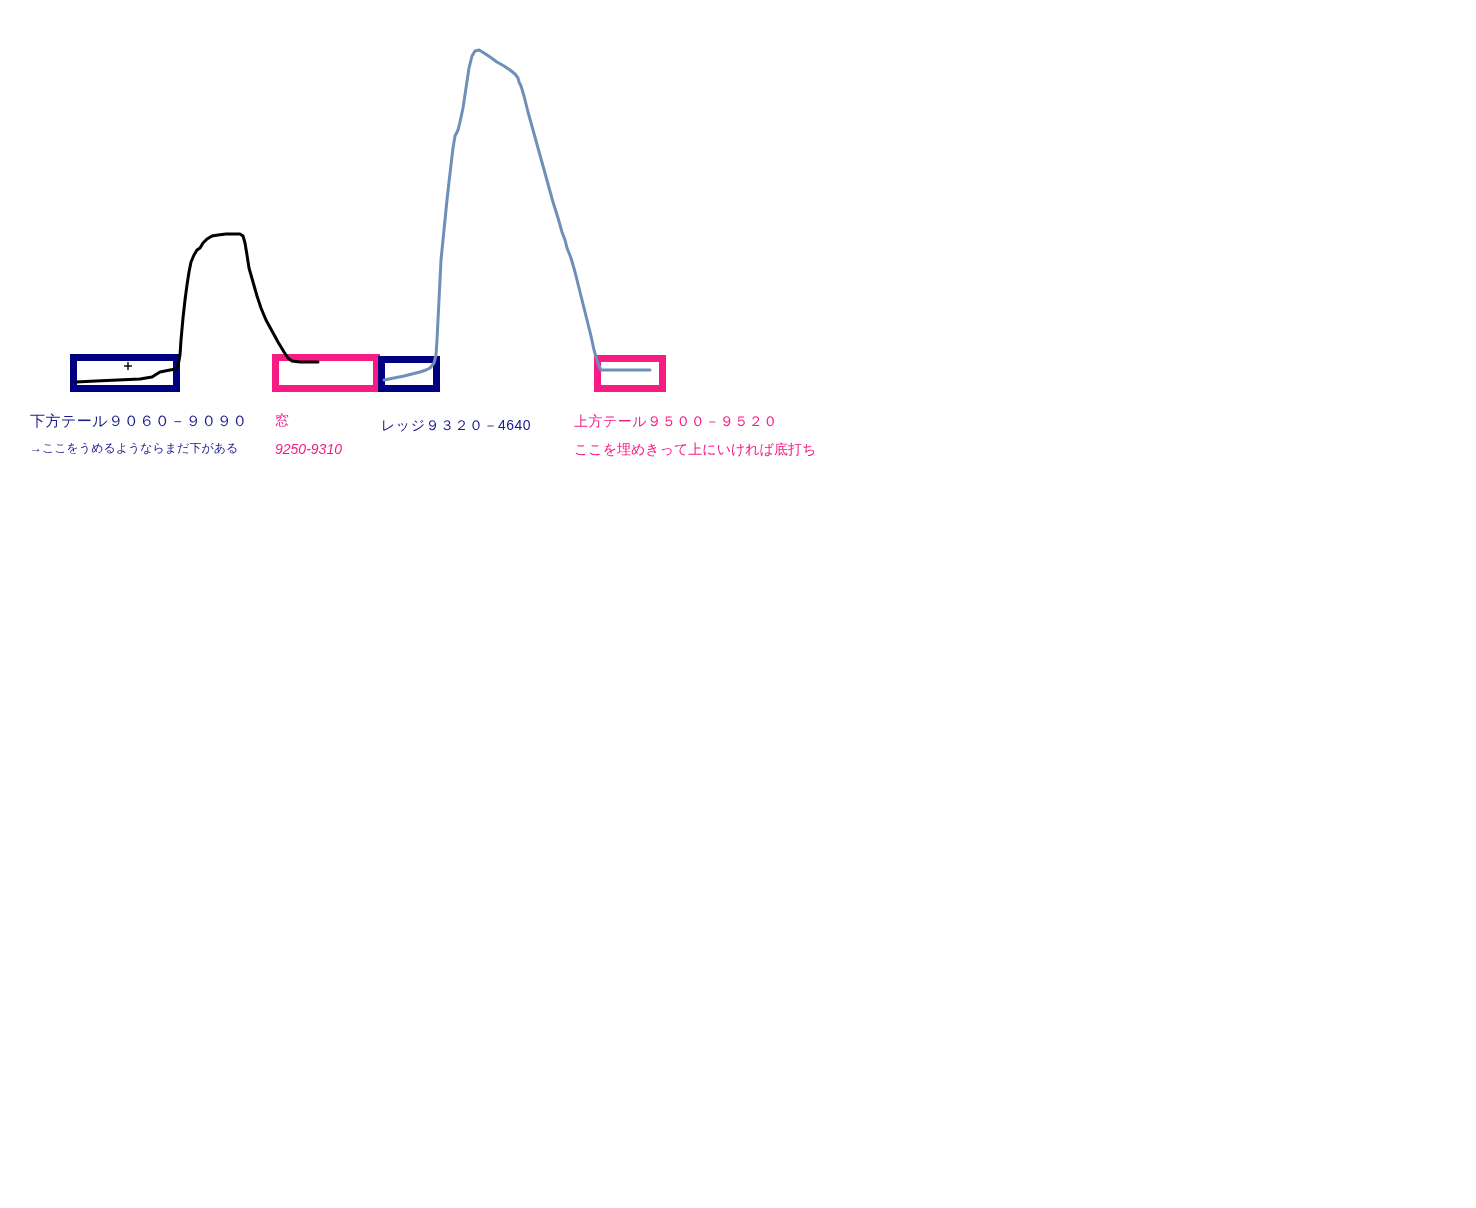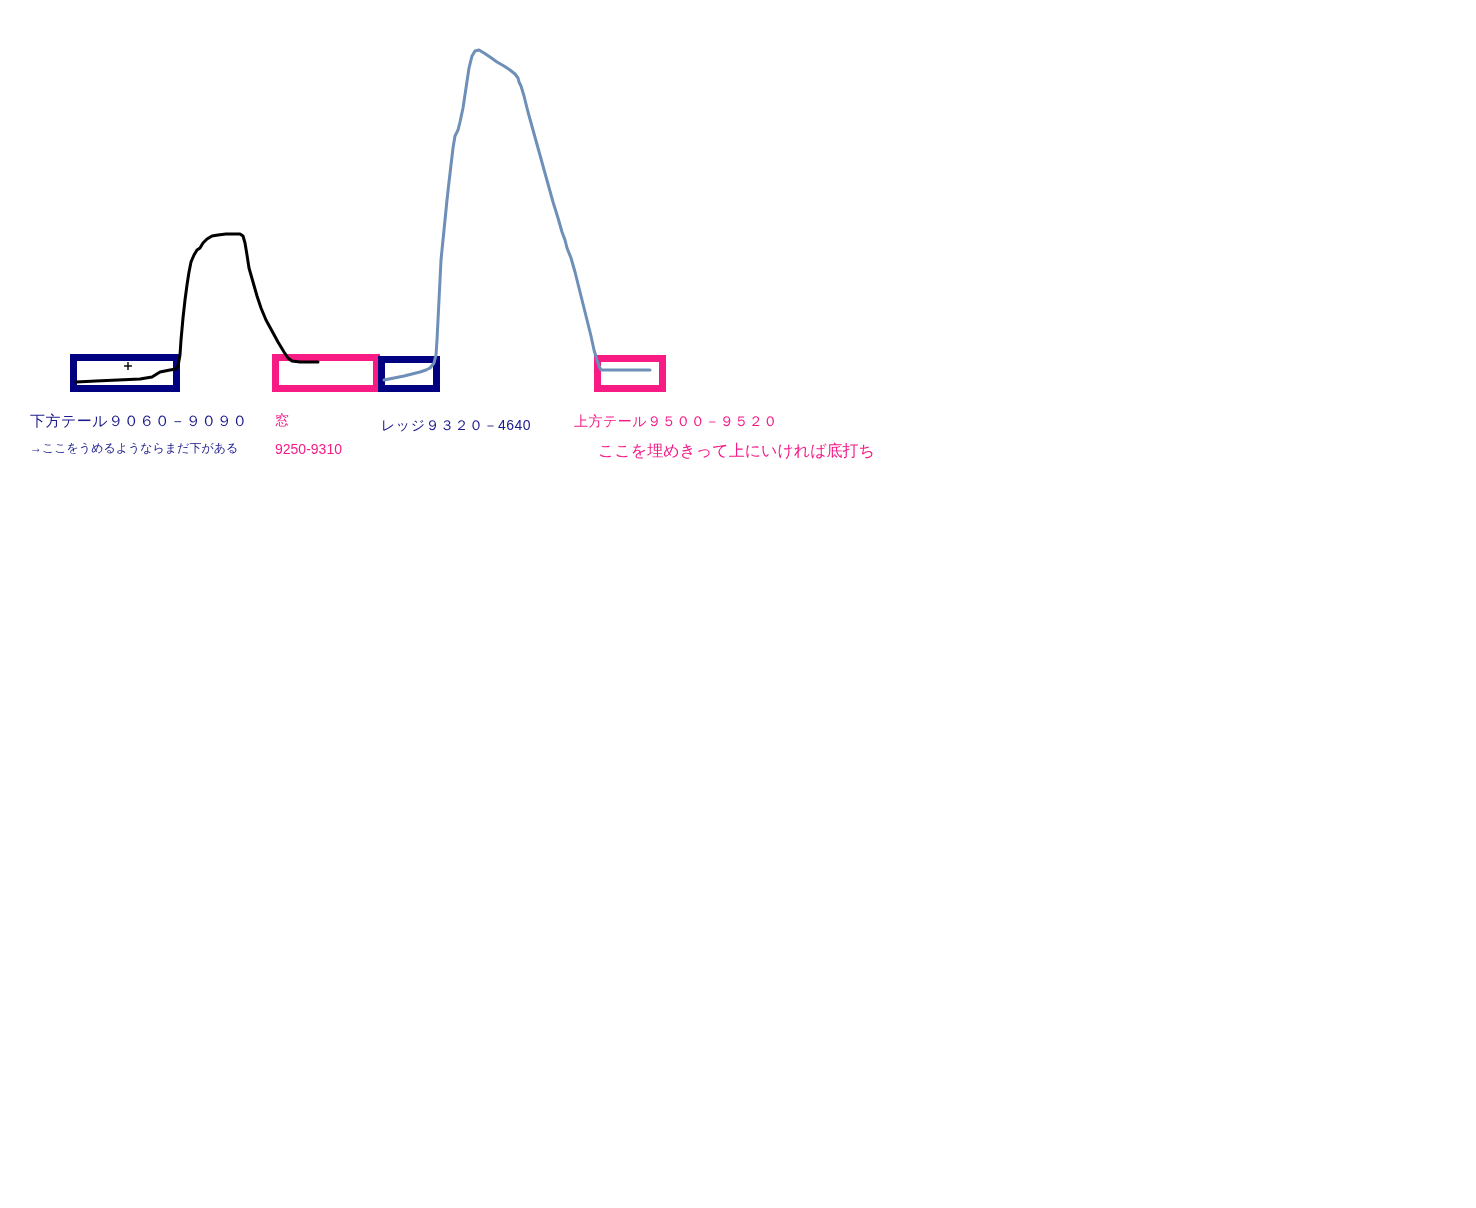--- a/index.html
+++ b/index.html
@@ -33,24 +33,24 @@
     position: absolute;
     white-space: nowrap;
     font-family: "Liberation Sans", "DejaVu Sans", sans-serif;
     line-height: 1.25;
   }
   .anno-navy { color: #1a1a8c; }
   .anno-pink { color: #f51b86; }
   .lbl-lower-tail-title { left: 30px;  top: 412px; font-size: 15px; letter-spacing: 0.5px; }
   .lbl-lower-tail-note  { left: 30px;  top: 441px; font-size: 12px; }
   .lbl-window-title     { left: 275px; top: 412px; font-size: 14px; }
-  .lbl-window-range     { left: 275px; top: 441px; font-size: 14px; }
+  .lbl-window-range     { left: 275px; top: 441px; font-size: 14px; font-style: italic; }
   .lbl-ledge-title      { left: 381px; top: 417px; font-size: 14px; letter-spacing: 0.5px; }
   .lbl-upper-tail-title { left: 574px; top: 413px; font-size: 14px; letter-spacing: 0.5px; }
-  .lbl-upper-tail-note  { left: 574px; top: 441px; font-size: 16px; margin-left: 24px; }
+  .lbl-upper-tail-note  { left: 574px; top: 441px; font-size: 14px; }
 </style>
 </head>
 <body>
 
 <div id="canvas-root">
 
   <svg id="chart-svg" viewBox="0 0 1476 1208" xmlns="http://www.w3.org/2000/svg">
     <rect x="0" y="0" width="1476" height="1208" fill="#ffffff"></rect>
 
     <g id="boxes-layer">

